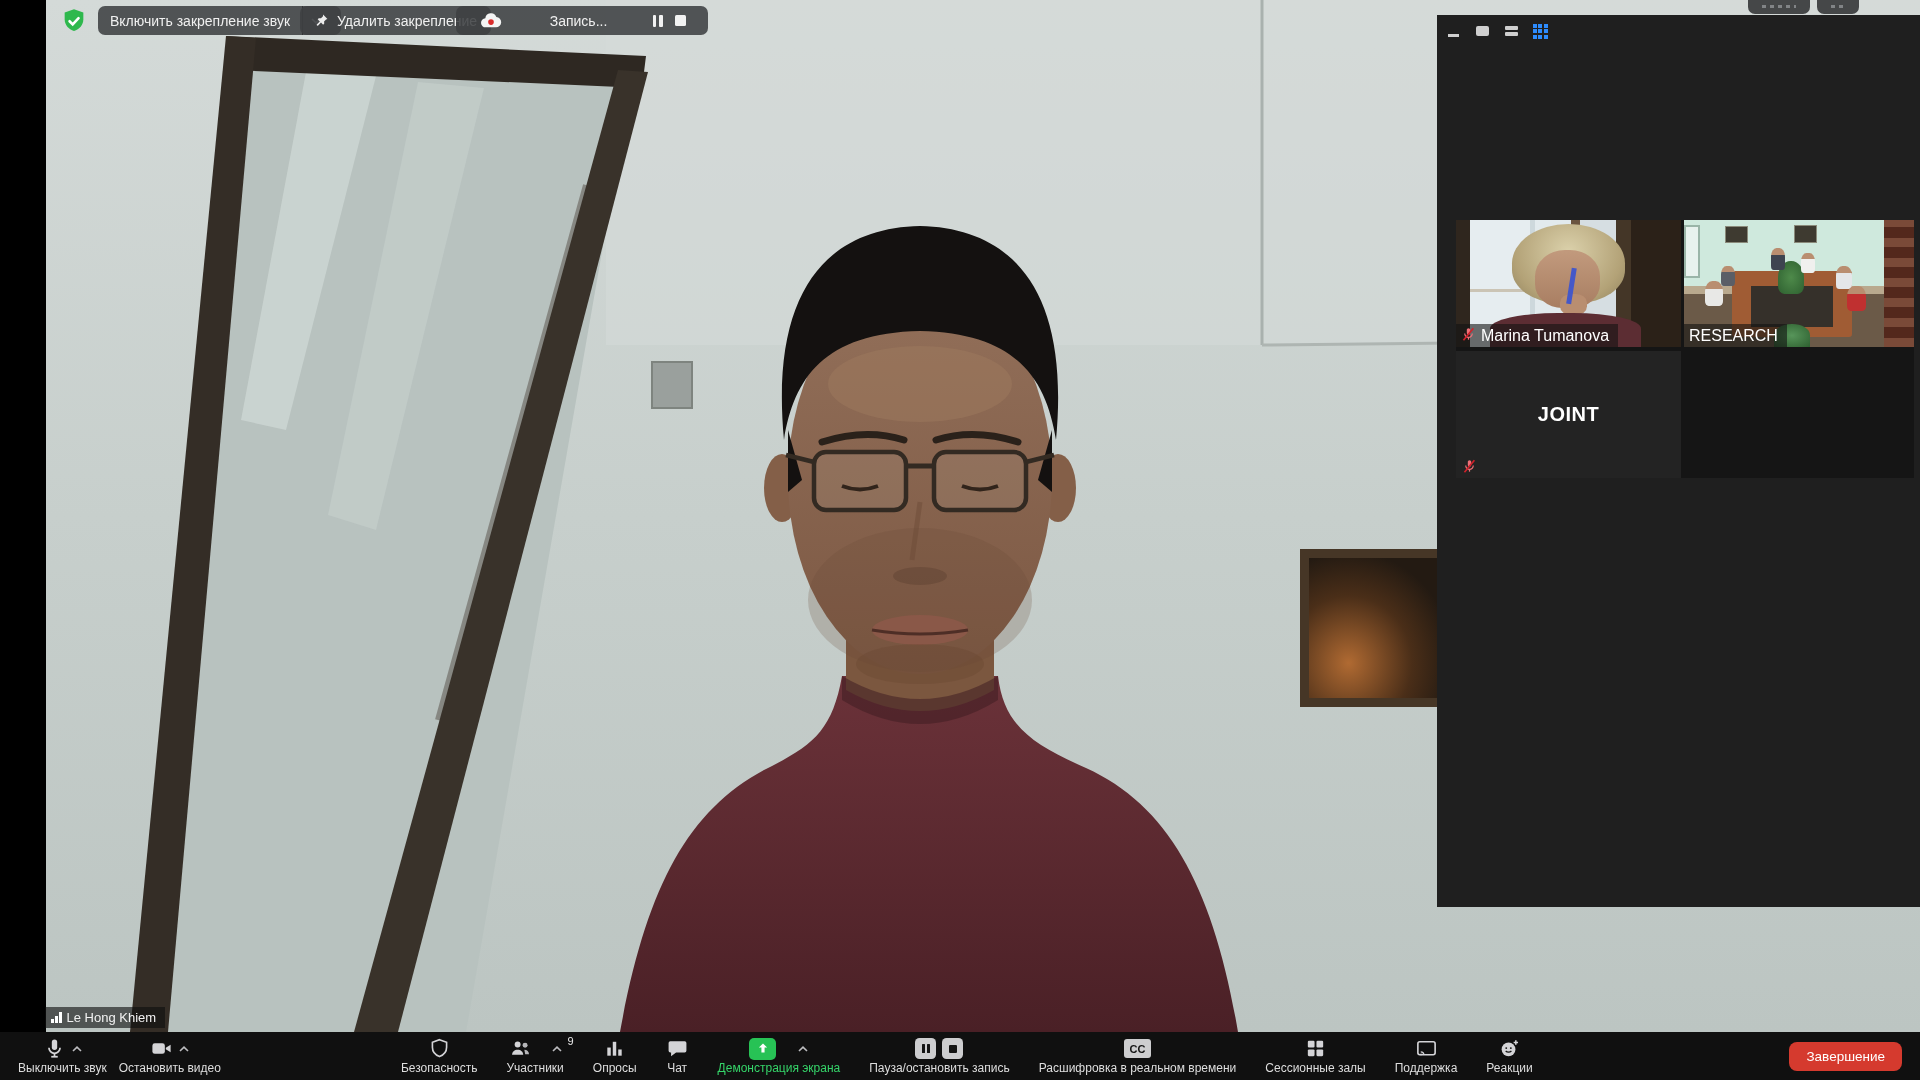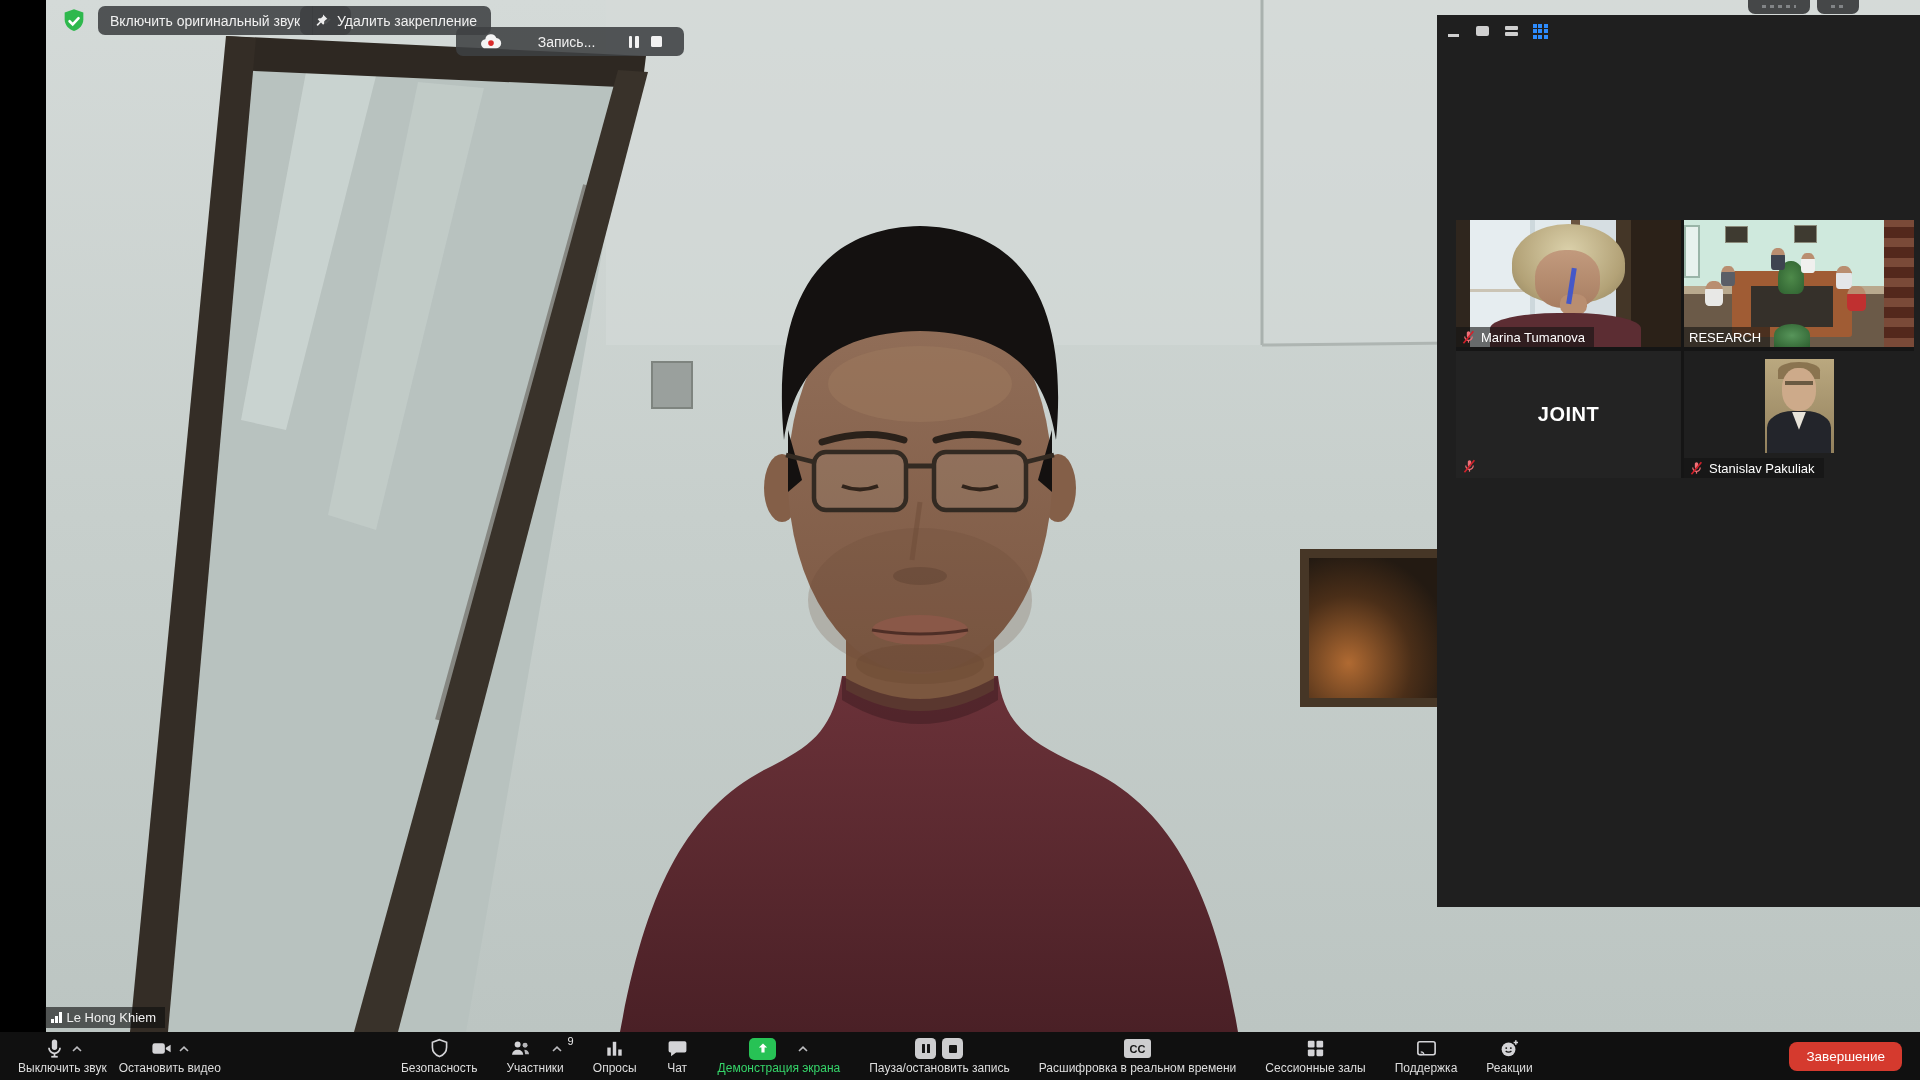--- a/index.html
+++ b/index.html
@@ -23,21 +23,21 @@
   
   .topbar { position:absolute; left:0; top:0; width:1920px; height:40px; pointer-events:none; }
   .topbar > * { pointer-events:auto; }
   .shield-badge { position:absolute; left:60px; top:7px; width:28px; height:28px; }
   .tbtn-dark { position:absolute; top:6px; height:29px; display:flex; align-items:center;
                background:rgba(62,64,66,.88); border-radius:7px; color:#f0f0f0; font-size:14px; }
   .btn-orig { left:98px; padding:0 12px; }
   .btn-orig .split { width:1px; height:29px; background:rgba(30,30,30,.6); margin:0 0 0 12px; }
   .btn-orig .dd { padding:0 8px; display:flex; align-items:center; }
   .btn-unpin { left:300px; padding:0 14px; gap:8px; }
-  .rec-pill { left:456px; width:228px; padding:0 22px; justify-content:space-between;margin-top:21px; }
+  .rec-pill { left:456px; width:252px; padding:0 22px; justify-content:space-between; }
   .rec-left { display:flex; align-items:center; gap:8px; }
   .rec-ctl { display:flex; align-items:center; gap:12px; }
   .rec-pause { display:flex; gap:3px; }
   .rec-pause i { display:block; width:3.5px; height:12px; background:#f2f2f2; border-radius:1px; }
   .rec-stop { display:block; width:11px; height:11px; background:#f2f2f2; border-radius:1.5px; }
   .minipill { position:absolute; top:0; height:14px; background:rgba(44,45,47,.85); border-radius:0 0 7px 7px; }
   .mp1 { left:1748px; width:62px; } .mp2 { left:1817px; width:42px; }
   .mp1::after,.mp2::after { content:""; position:absolute; left:14px; top:5px; width:34px; height:3px;
       background:repeating-linear-gradient(90deg,#9b9ea1 0 4px,transparent 4px 8px); opacity:.7; }
   .mp2::after { width:16px; }
@@ -75,21 +75,21 @@
   .ico-speaker { width:13px; height:10px; background:#cfcfcf; border-radius:2px; }
   .ico-strip { display:flex; flex-direction:column; gap:2px; }
   .ico-strip i { display:block; width:13px; height:4px; background:#cfcfcf; border-radius:1px; }
   .ico-grid { display:grid; grid-template-columns:repeat(3,4px); gap:1.5px; }
   .ico-grid i { display:block; width:4px; height:4px; background:#2d8cff; }
 
   .grid { position:absolute; left:19px; top:205px; width:458px; display:grid;
           grid-template-columns:225px 230px; grid-auto-rows:127px; gap:4px 3px; background:#151515; }
   .tile { position:relative; overflow:hidden; background:#222; }
   .tile .tag { position:absolute; left:0; bottom:0; display:flex; align-items:flex-start; gap:5px;
-               background:rgba(18,18,18,.6); color:#fff; font-size:13px; padding:2.5px 9px 2.5px 5px; }
+               background:rgba(18,18,18,.6); color:#fff; font-size:16px; padding:2.5px 9px 2.5px 5px; }
   .tile .tag:empty { display:none; }
   .micmute { width:15px; height:15px; display:block; }
   .tag-icon-only { background:transparent !important; padding:4px 6px !important; }
   .center-name { position:absolute; inset:0; display:flex; align-items:center; justify-content:center;
                  color:#fff; font-weight:bold; font-size:20px; letter-spacing:.5px; }
   .sc { position:absolute; inset:0; }
   .sc div { position:absolute; }
 
   
   .sc-marina { background:linear-gradient(90deg,#2f261e 0 6%,#e6edf0 6% 33%,#cdd8dc 33% 35%,#e2eaed 35% 51%,#6a5440 51% 55%,#d6dee2 55% 71%,#443627 71% 78%,#2b2118 78% 100%); }
@@ -270,21 +270,21 @@
       </span>
     <span>Le Hong Khiem</span>
   </div>
 
   <div class="topbar">
     <svg class="shield-badge" viewBox="0 0 24 24">
       <path d="M12 2l8 2.8v5.8c0 5.2-3.4 8.4-8 10-4.6-1.6-8-4.8-8-10V4.8z" fill="#2eb84d"></path>
       <path d="M8.2 12.2l2.7 2.7 5-5.3" stroke="#fff" stroke-width="2.2" fill="none" stroke-linecap="round"></path>
     </svg>
     <div class="tbtn-dark btn-orig">
-      <span>Включить оригинальный звук</span>
+      <span>Включить закрепление звук</span>
       <span class="split"></span>
       <span class="dd">
         <svg width="10" height="6" viewBox="0 0 10 6">
           <path d="M1 1l4 3.8L9 1" stroke="#cfcfcf" stroke-width="1.6" fill="none"></path>
         </svg>
       </span>
     </div>
     <div class="tbtn-dark btn-unpin">
       <svg width="15" height="15" viewBox="0 0 24 24">
         <path d="M14.5 2.5l7 7-2.2.7-3.2 3.2.3 3.5-1.8 1.8-3.4-3.4-4.9 5-1.6-.4-.4-1.6 5-4.9-3.4-3.4 1.8-1.8 3.5.3 3.2-3.2z" fill="#ececec"></path>
@@ -394,39 +394,20 @@
         <div class="tag tag-icon-only">
           <svg class="micmute" viewBox="0 0 16 16">
             <rect x="6.2" y="1.2" width="3.6" height="7" rx="1.8" fill="#ef7078"></rect>
             <path d="M4 7a4 4 0 0 0 8 0" stroke="#ef7078" fill="none" stroke-width="1.3"></path>
             <line x1="8" y1="11" x2="8" y2="13.5" stroke="#ef7078" stroke-width="1.3"></line>
             <line x1="2.6" y1="14.2" x2="13.2" y2="1.4" stroke="#d0202a" stroke-width="1.8"></line>
           </svg>
         </div>
       </div>
 
-      <div class="tile">
-        <div class="sc sc-stan">
-          <div class="photo"></div>
-          <div class="shair"></div>
-            <div class="sface"></div>
-          <div class="glass"></div>
-            <div class="suit"></div>
-          <div class="shirtv"></div>
-        </div>
-        <div class="tag">
-          <svg class="micmute" viewBox="0 0 16 16">
-            <rect x="6.2" y="1.2" width="3.6" height="7" rx="1.8" fill="#ef7078"></rect>
-            <path d="M4 7a4 4 0 0 0 8 0" stroke="#ef7078" fill="none" stroke-width="1.3"></path>
-            <line x1="8" y1="11" x2="8" y2="13.5" stroke="#ef7078" stroke-width="1.3"></line>
-            <line x1="2.6" y1="14.2" x2="13.2" y2="1.4" stroke="#d0202a" stroke-width="1.8"></line>
-          </svg>
-          <span>Stanislav Pakuliak</span>
-        </div>
-      </div>
 
     </div>
   </div>
 
   <div class="bottombar">
     <div class="grp-left">
       <div class="tbtn">
         <span class="ico-row">
           <svg class="i24" viewBox="0 0 24 24">
             <rect x="9.2" y="2.5" width="5.6" height="11" rx="2.8" fill="#d4d4d7"></rect>

